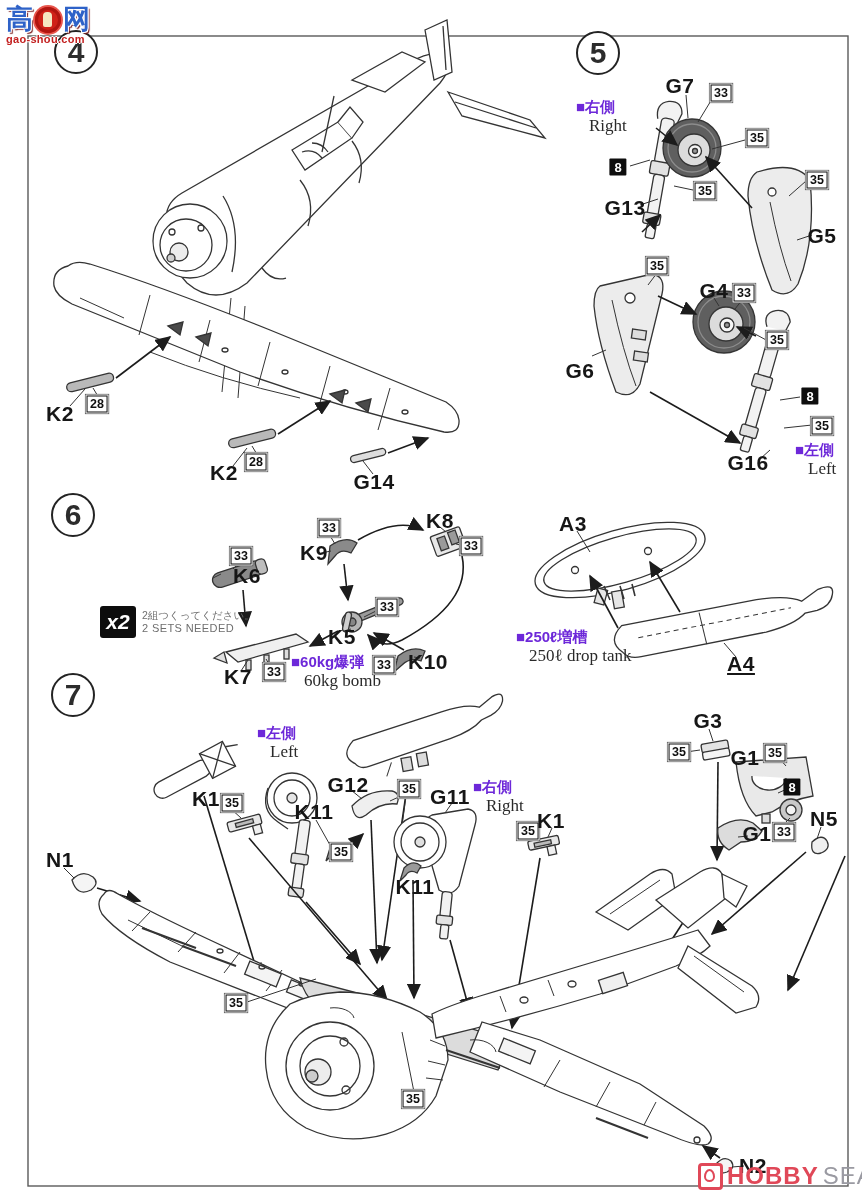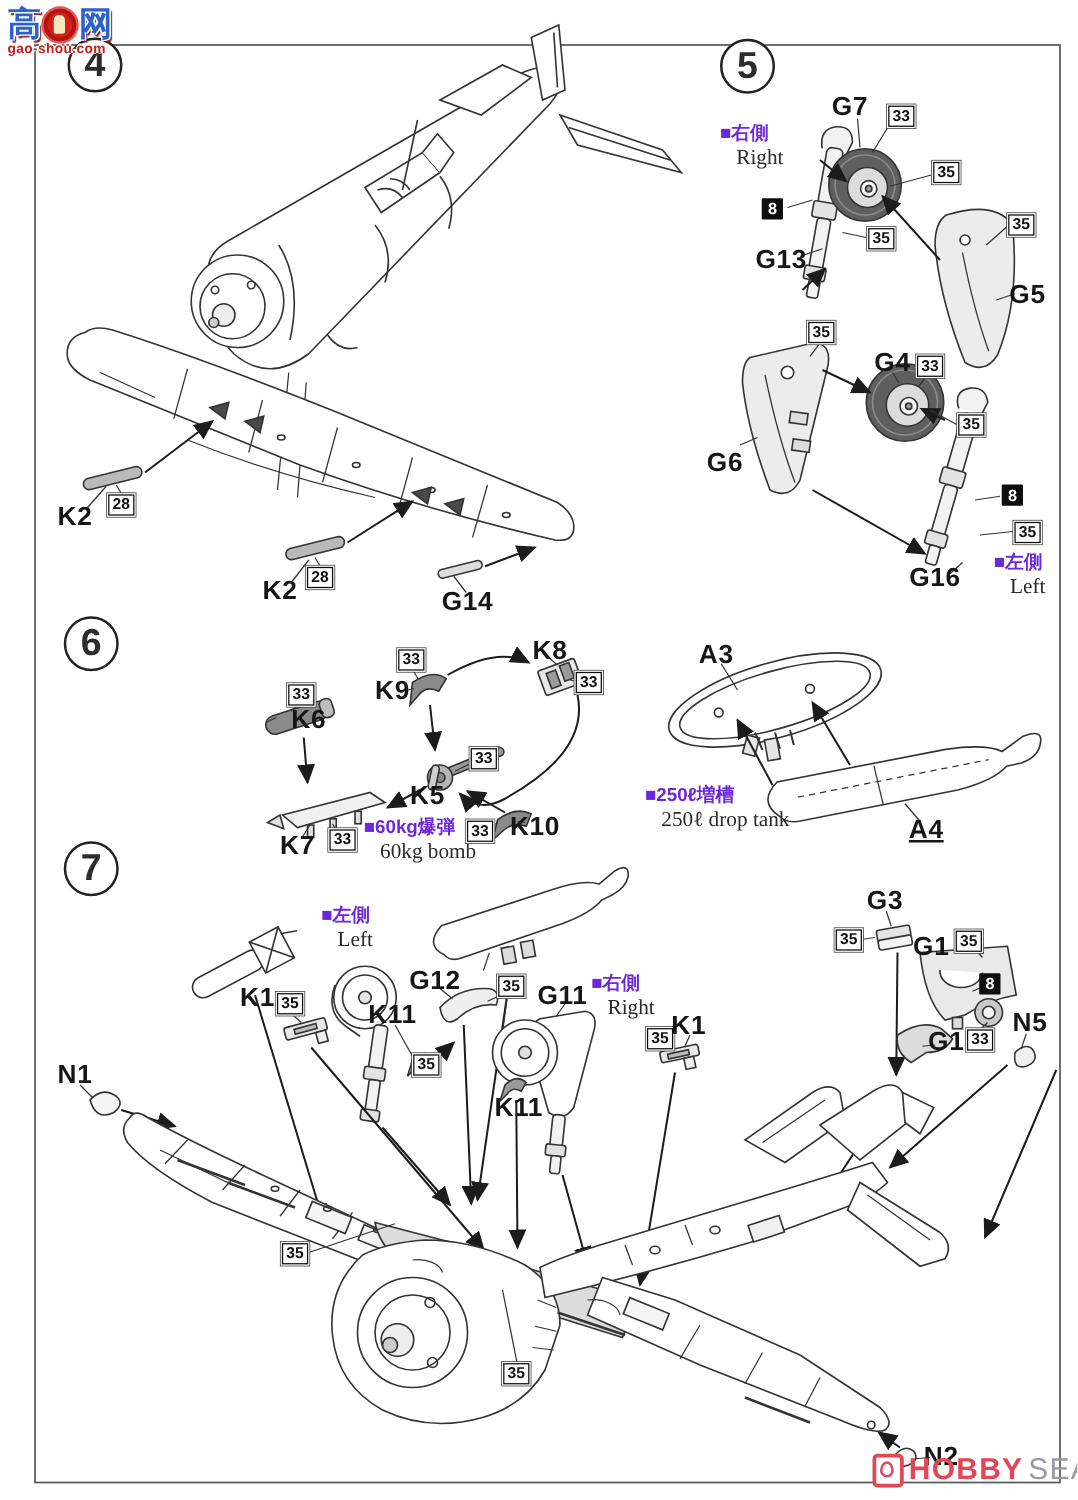--- a/index.html
+++ b/index.html
@@ -419,20 +419,27 @@
     </div>
     <div class="gs-sub">gao-shou.com</div>
   </div>
 
   <div class="wm-hs">
     <span class="hs-icon"></span>
     <span class="hs-hobby">HOBBY</span>
     <span class="hs-search">SEARCH</span>
   </div>
 
+  <div class="x2-note">
+    <div class="x2-box">x2</div>
+    <div class="x2-lines">
+      <div class="l1">2組つくってください。</div>
+      <div class="l2">2 SETS NEEDED</div>
+    </div>
+  </div>
 
   <div id="header-layer">
       <div class="step-header" style="left: 54px; top: 30px;">
         <div class="step-circle">4</div>
       </div>
       <div class="step-header" style="left: 576px; top: 31px;">
         <div class="step-circle">5</div>
       </div>
       <div class="step-header" style="left: 51px; top: 493px;">
         <div class="step-circle">6</div>

